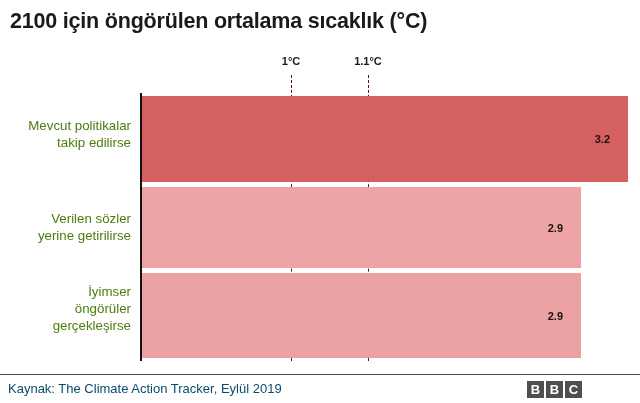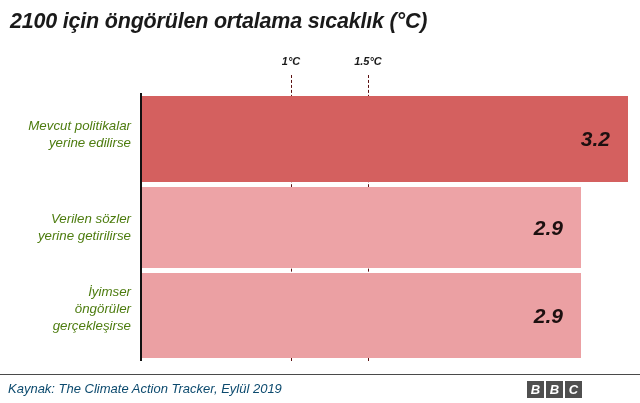--- a/index.html
+++ b/index.html
@@ -12,21 +12,20 @@
     height: 403px;
     font-family: "Liberation Sans", sans-serif;
     color: #222222;
     overflow: hidden;
   }
   #page {
     position: relative;
     width: 588px;
     height: 403px;
     background: #ffffff;
-    font-style: italic;
   }
 
   
   #chart-title {
     position: absolute;
     left: 10px;
     top: 9px;
     width: 620px;
     font-size: 21.5px;
     font-weight: bold;
@@ -73,21 +72,21 @@
   
   .bar {
     position: absolute;
     left: 142px;
   }
   .bar-value {
     position: absolute;
     right: 18px;
     top: 50%;
     transform: translateY(-50%);
-    font-size: 21px;
+    font-size: 11px;
     font-weight: bold;
     color: #1d1010;
     text-align: center;
   }
 
   
   .cat-label {
     position: absolute;
     left: 0px;
     width: 131px;
@@ -140,38 +139,38 @@
 
   <div id="chart-title">2100 için öngörülen ortalama sıcaklık (°C)</div>
 
   <div id="plot-area">
 
     <div id="y-axis-line"></div>
 
     <div class="ref-label" style="left:291px;">1°C</div>
     <div class="ref-line" style="left:291px;"></div>
 
-    <div class="ref-label" style="left:368px;">1.5°C</div>
+    <div class="ref-label" style="left:368px;">1.1°C</div>
     <div class="ref-line" style="left:368px;"></div>
 
     <div class="bar" style="top:41px; height:86px; width:486px; background:#d4605f;">
       <span class="bar-value">3.2</span>
     </div>
 
     <div class="bar" style="top:132px; height:81px; width:439px; background:#eda3a6;">
       <span class="bar-value">2.9</span>
     </div>
 
     <div class="bar" style="top:218px; height:85px; width:439px; background:#eba0a3;">
       <span class="bar-value">2.9</span>
     </div>
 
     <div class="cat-label" style="top:62px;">
       <div>Mevcut politikalar</div>
-      <div>yerine edilirse</div>
+      <div>takip edilirse</div>
     </div>
 
     <div class="cat-label" style="top:228px;">
       <div>İyimser</div>
       <div>öngörüler</div>
       <div>gerçekleşirse</div>
     </div>
 
     <div class="cat-label" style="top:155px;">
       <div>Verilen sözler</div>

